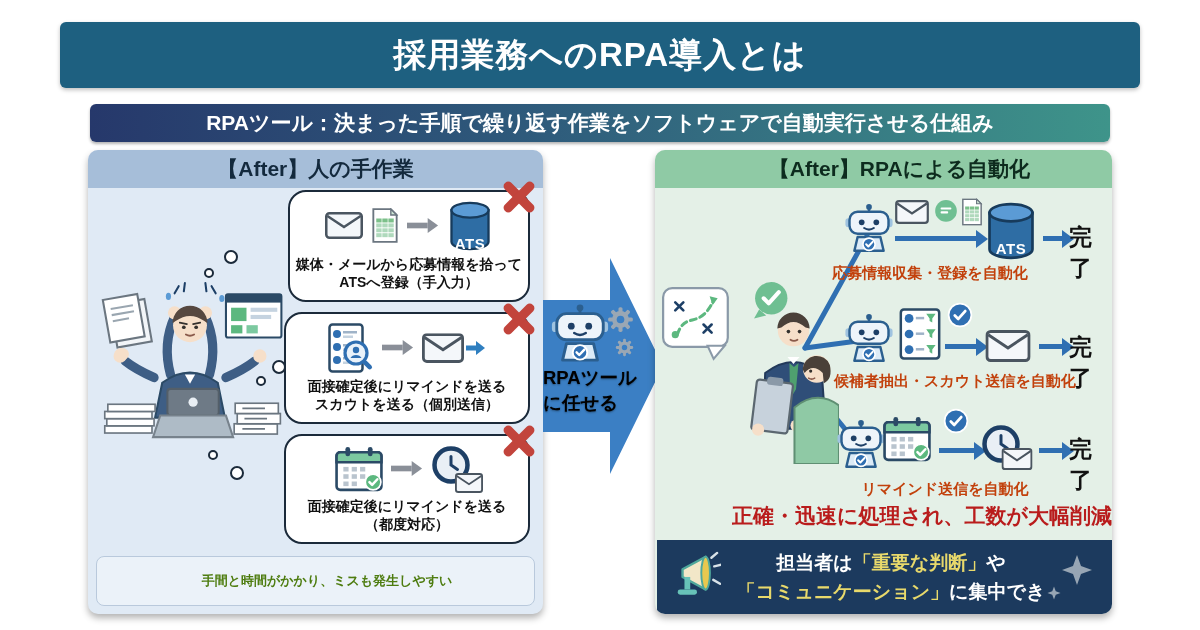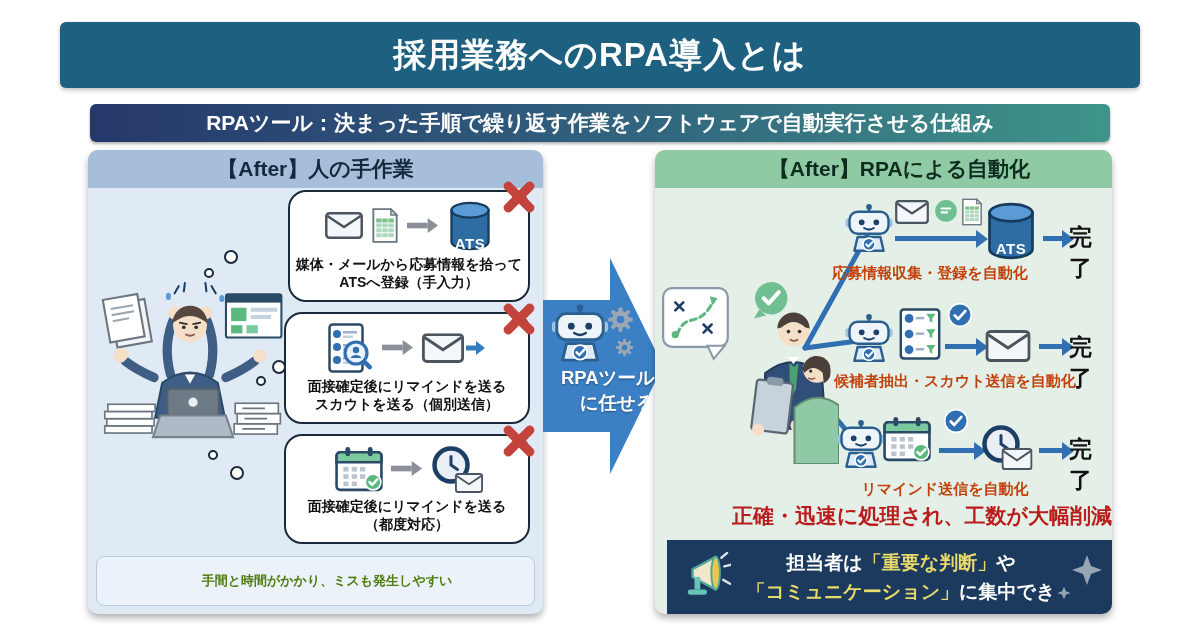--- a/index.html
+++ b/index.html
@@ -29,33 +29,33 @@
   .bubble .icon-row{display:flex;align-items:center;gap:8px;}
   .bubble .cap{font-size:14px;font-weight:bold;color:#111;text-align:center;line-height:1.3;}
   .xmark{position:absolute;right:-12px;top:-16px;width:42px;height:42px;}
   .dot{position:absolute;background:#fff;border:2px solid #1b2a3a;border-radius:50%;}
 
   .before-footer{left:8px;top:406px;width:439px;height:50px;background:#EBF2F9;border:1.5px solid #b9c9dc;
     border-radius:8px;text-align:center;line-height:47px;font-size:13px;font-weight:bold;color:#4d7c0f;padding-left:23px;}
 
   .big-arrow{left:543px;top:258px;width:120px;height:216px;background:#3B7FC4;
     clip-path:polygon(0px 42px,67px 42px,67px 0px,120px 108px,67px 216px,67px 174px,0px 174px);}
-  .big-arrow .arrow-text{position:absolute;left:0;top:108px;width:112px;text-align:right;
-    color:#ffffff;font-size:18.5px;font-weight:bold;line-height:1.35;text-shadow:0 1px 2px rgba(0,0,0,.35);}
+  .big-arrow .arrow-text{position:absolute;left:0;top:108px;width:112px;text-align:left;
+    color:#000000;font-size:18.5px;font-weight:bold;line-height:1.35;text-shadow:0 1px 2px rgba(0,0,0,.35);}
 
   .flow-arrow{position:absolute;height:5px;background:#2F6FB2;}
   .flow-arrow:after{content:"";position:absolute;right:-11px;top:-6.5px;width:0;height:0;
     border-left:12px solid #2F6FB2;border-top:9px solid transparent;border-bottom:9px solid transparent;}
   .done{position:absolute;font-size:23px;font-weight:bold;color:#111;}
   .flow-caption{position:absolute;font-size:15px;font-weight:bold;color:#c2410c;text-align:center;}
   .ats-wrap{position:absolute;}
   .ats-label{position:absolute;left:0;right:0;text-align:center;color:#fff;font-weight:bold;font-size:15px;letter-spacing:.5px;margin-top:14px;}
 
   .after-summary{left:0;top:352px;width:457px;text-align:right;font-size:21px;font-weight:bold;color:#b91c1c;}
-  .after-banner{left:12px;top:390px;width:457px;height:74px;background:#1C3A5E;}
+  .after-banner{left:2px;top:390px;width:457px;height:74px;background:#1C3A5E;}
   .after-banner .text{position:absolute;left:64px;top:8px;width:340px;text-align:center;
     font-size:19px;font-weight:bold;color:#fff;line-height:1.55;}
   .hl{color:#E8D96B;}
 </style>
 </head>
 <body>
 
 <svg width="0" height="0" style="position:absolute" aria-hidden="true">
 <defs>
   <symbol id="sym-robot" viewBox="0 0 64 64">

